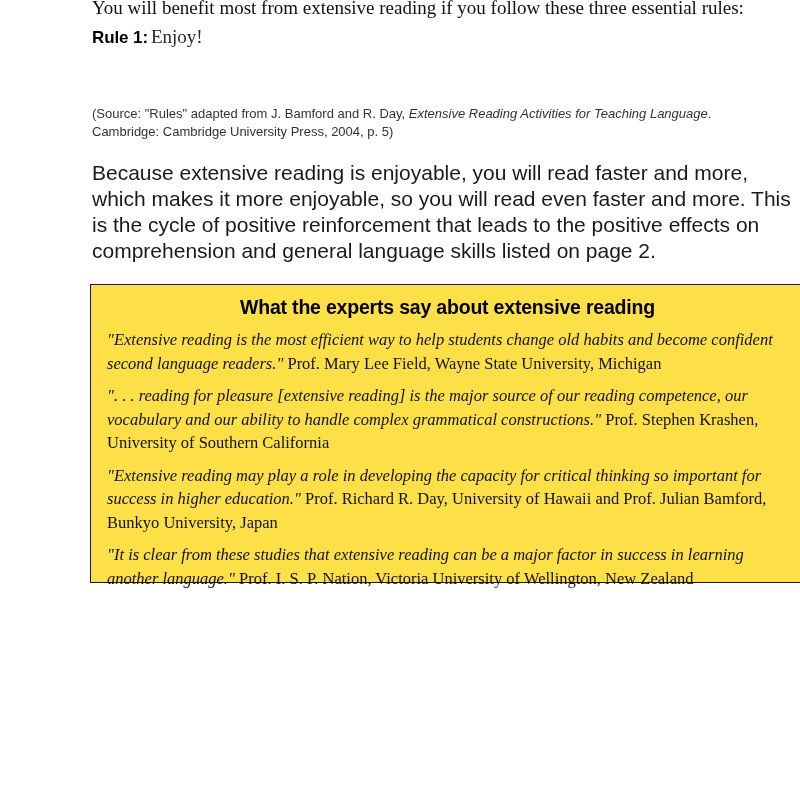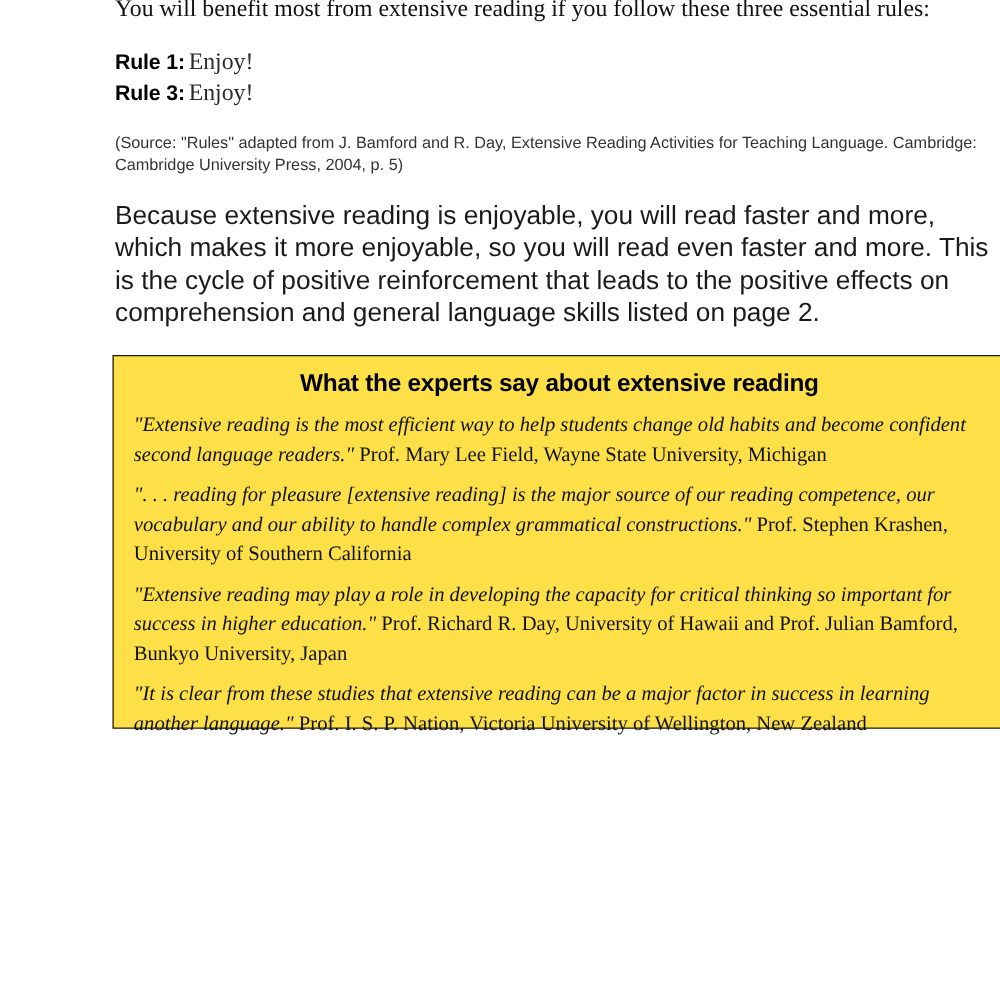--- a/index.html
+++ b/index.html
@@ -35,21 +35,21 @@
   }
   .intro-line {
     font-family: "Liberation Serif", serif;
     font-size: 19px;
     line-height: 25px;
     color: #111111;
     white-space: nowrap;
   }
 
   .rules-list {
-    margin-top: 17px;
+    margin-top: 4px;
   }
   .rule-row {
     font-size: 19px;
     line-height: 25px;
     white-space: nowrap;
   }
   .rule-label {
     font-family: "Liberation Sans", sans-serif;
     font-weight: bold;
     font-size: 17px;
@@ -67,20 +67,21 @@
     position: absolute;
     left: 80px;
     top: 105px;
     width: 690px;
     font-family: "Liberation Sans", sans-serif;
     font-size: 13px;
     line-height: 17.5px;
     color: #333333;
   }
   .source-block .title-italic {
+    font-style: italic;
   }
 
   
   .body-paragraph {
     position: absolute;
     left: 80px;
     top: 160px;
     width: 700px;
     font-family: Liberation Sans, sans-serif;
     font-size: 21px;
@@ -136,23 +137,20 @@
 
 <div class="page">
 
   <div class="intro-block">
     <div class="intro-line">You will benefit most from extensive reading if you follow these three essential rules:</div>
 
     <div class="rules-list">
       <div class="rule-row">
         <span class="rule-label">Rule 1:</span><span class="rule-text">Enjoy!</span>
       </div>
-      <div class="rule-row">
-        <span class="rule-label">Rule 3:</span><span class="rule-text">Enjoy!</span>
-      </div>
     </div>
   </div>
 
   <div class="source-block"><span>(Source: "Rules" adapted from J. Bamford and R. Day, </span><span class="title-italic">Extensive Reading Activities for Teaching Language</span><span>. Cambridge: Cambridge University Press, 2004, p. 5)</span></div>
 
   <div class="body-paragraph">Because extensive reading is enjoyable, you will read faster and more, which makes it more enjoyable, so you will read even faster and more. This is the cycle of positive reinforcement that leads to the positive effects on comprehension and general language skills listed on page 2.</div>
 
   <div class="experts-box">
     <div class="experts-heading">What the experts say about extensive reading</div>
 

